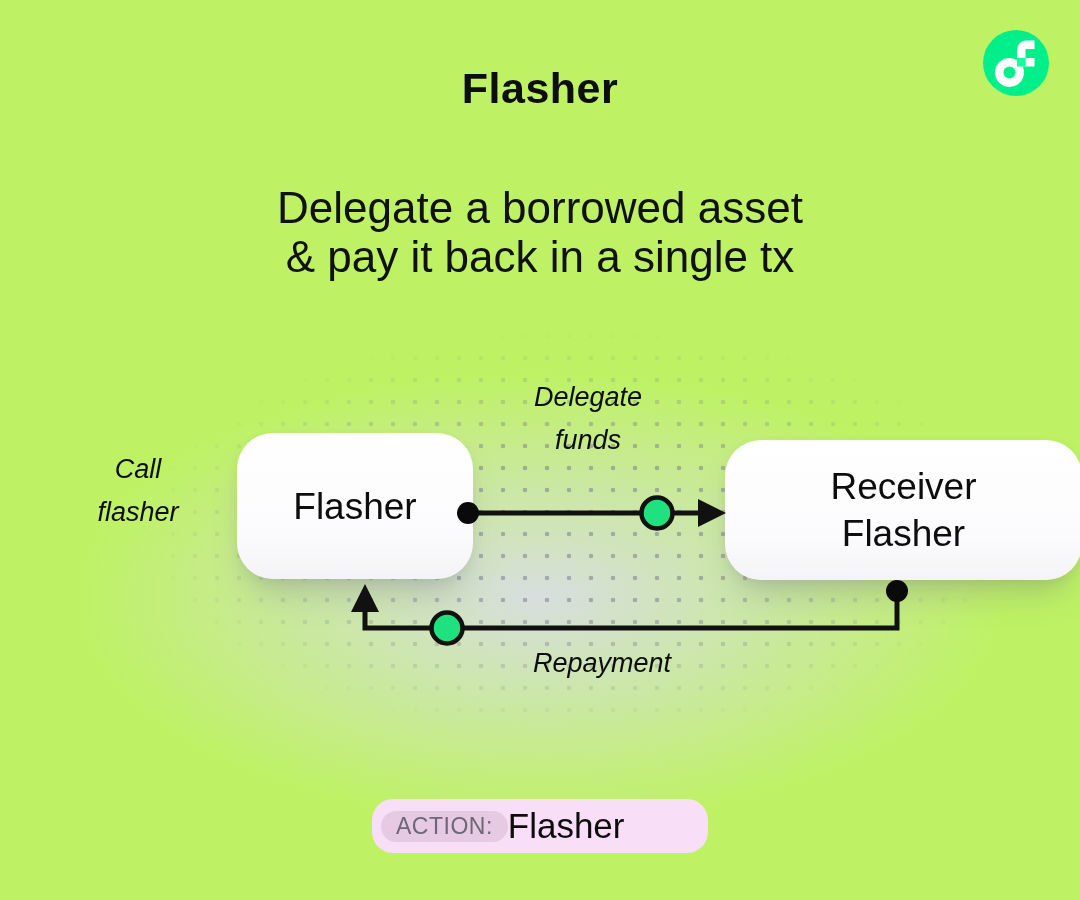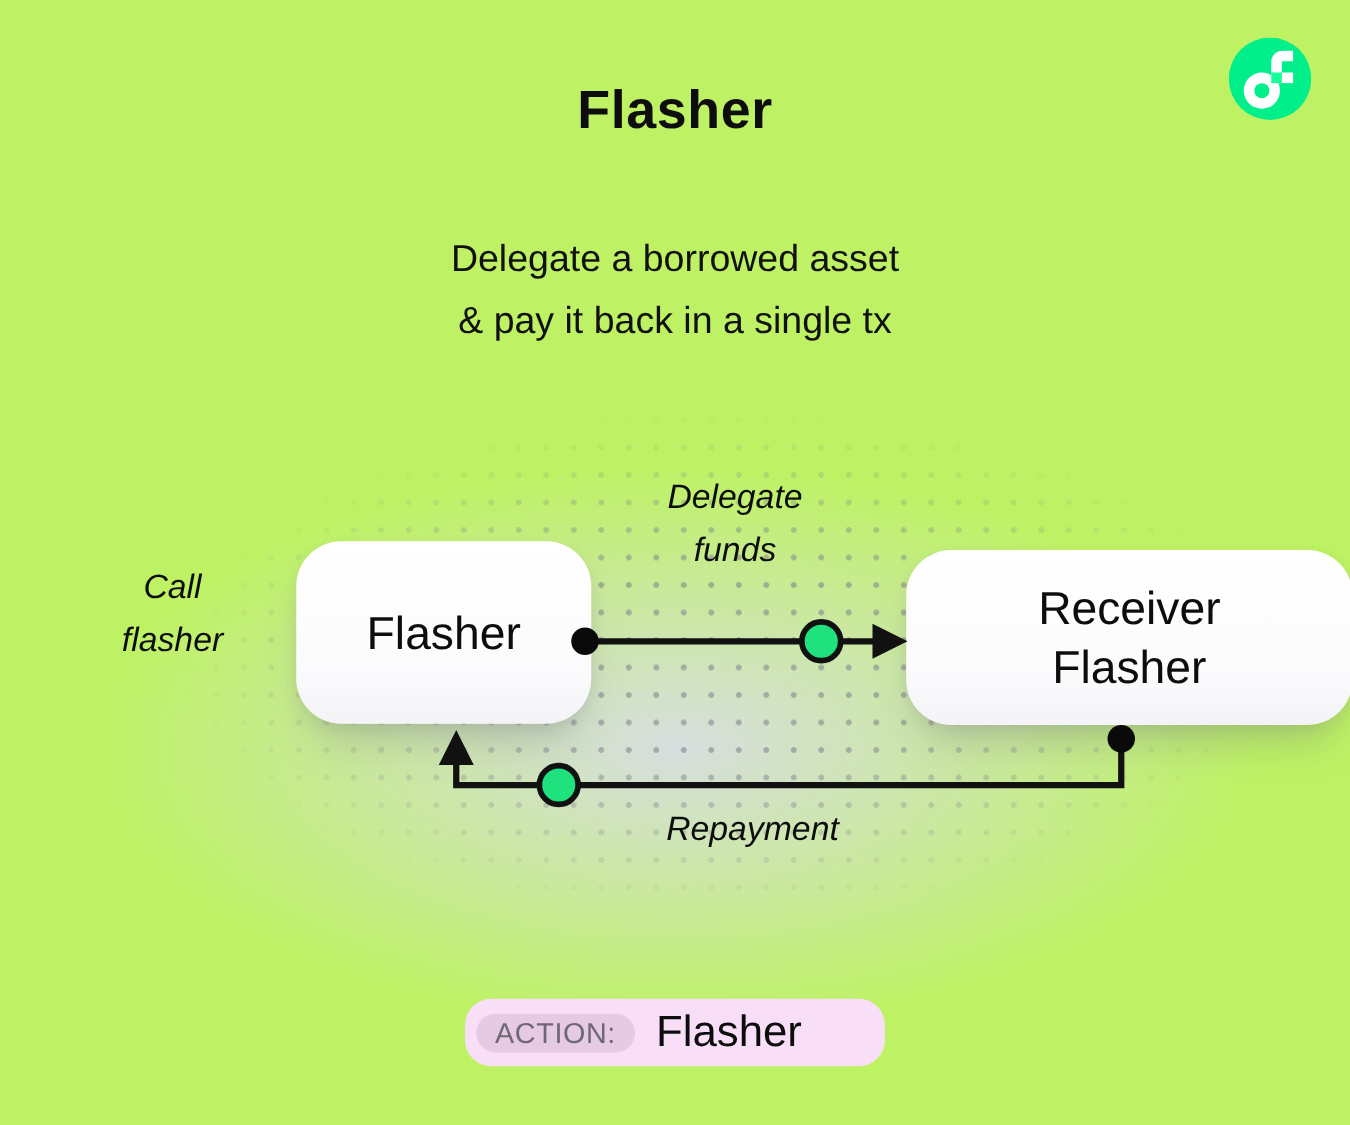--- a/index.html
+++ b/index.html
@@ -42,21 +42,21 @@
     text-align: center;
     font-size: 43px;
     font-weight: 700;
     letter-spacing: 0.5px;
   }
   .page-subtitle {
     position: absolute;
     left: 0; top: 183px;
     width: 1080px;
     text-align: center;
-    font-size: 30px;
+    font-size: 44px;
     font-weight: 400;
     line-height: 49px;
     color: #111;
   }
   .logo {
     position: absolute;
     left: 983px; top: 30px;
     width: 66px; height: 66px;
   }
   .node-box {
@@ -91,21 +91,20 @@
     width: 1080px; height: 900px;
     pointer-events: none;
   }
   .action-badge {
     position: absolute;
     left: 372px; top: 799px;
     width: 336px; height: 54px;
     border-radius: 21px;
     display: flex;
     align-items: center;
-    gap: 17px;
     padding-left: 9px;
     box-sizing: border-box;
   }
   .action-chip {
     height: 31px;
     border-radius: 16px;
     display: flex;
     align-items: center;
     padding: 0 15px;
     font-size: 23px;

